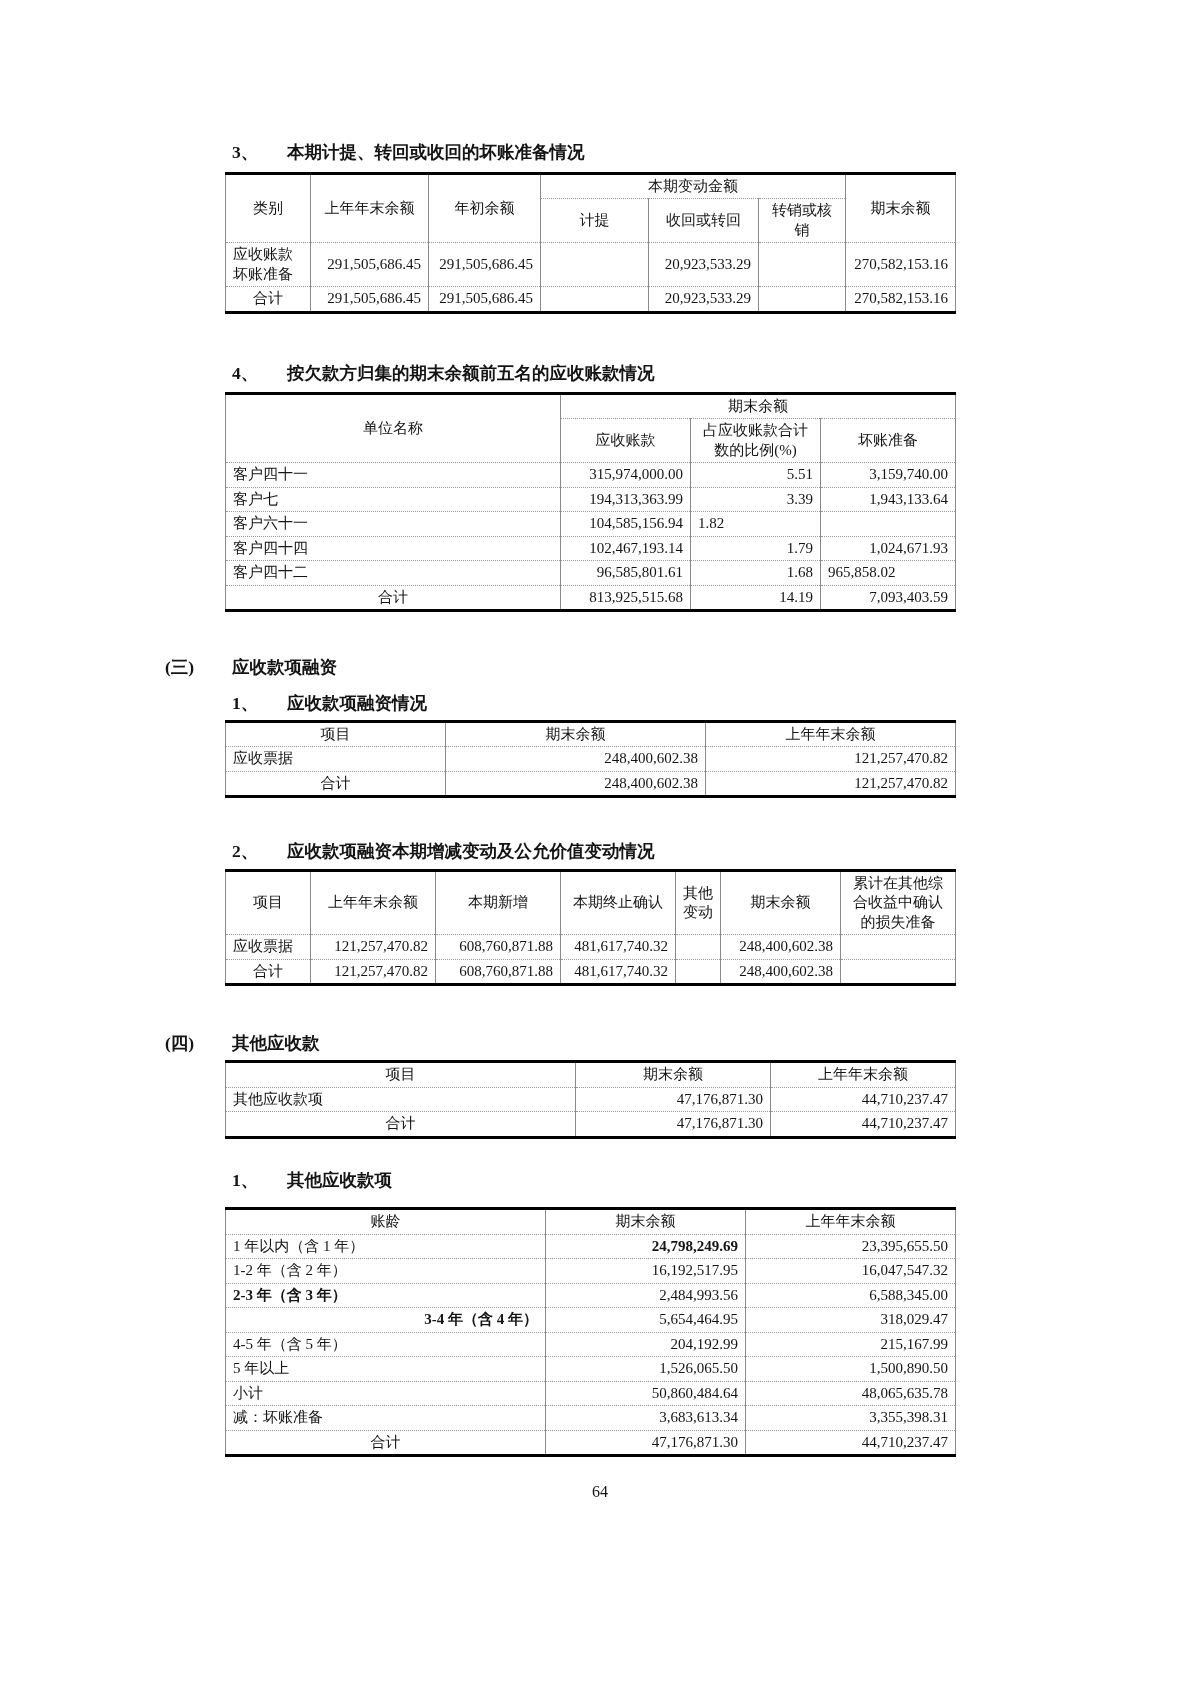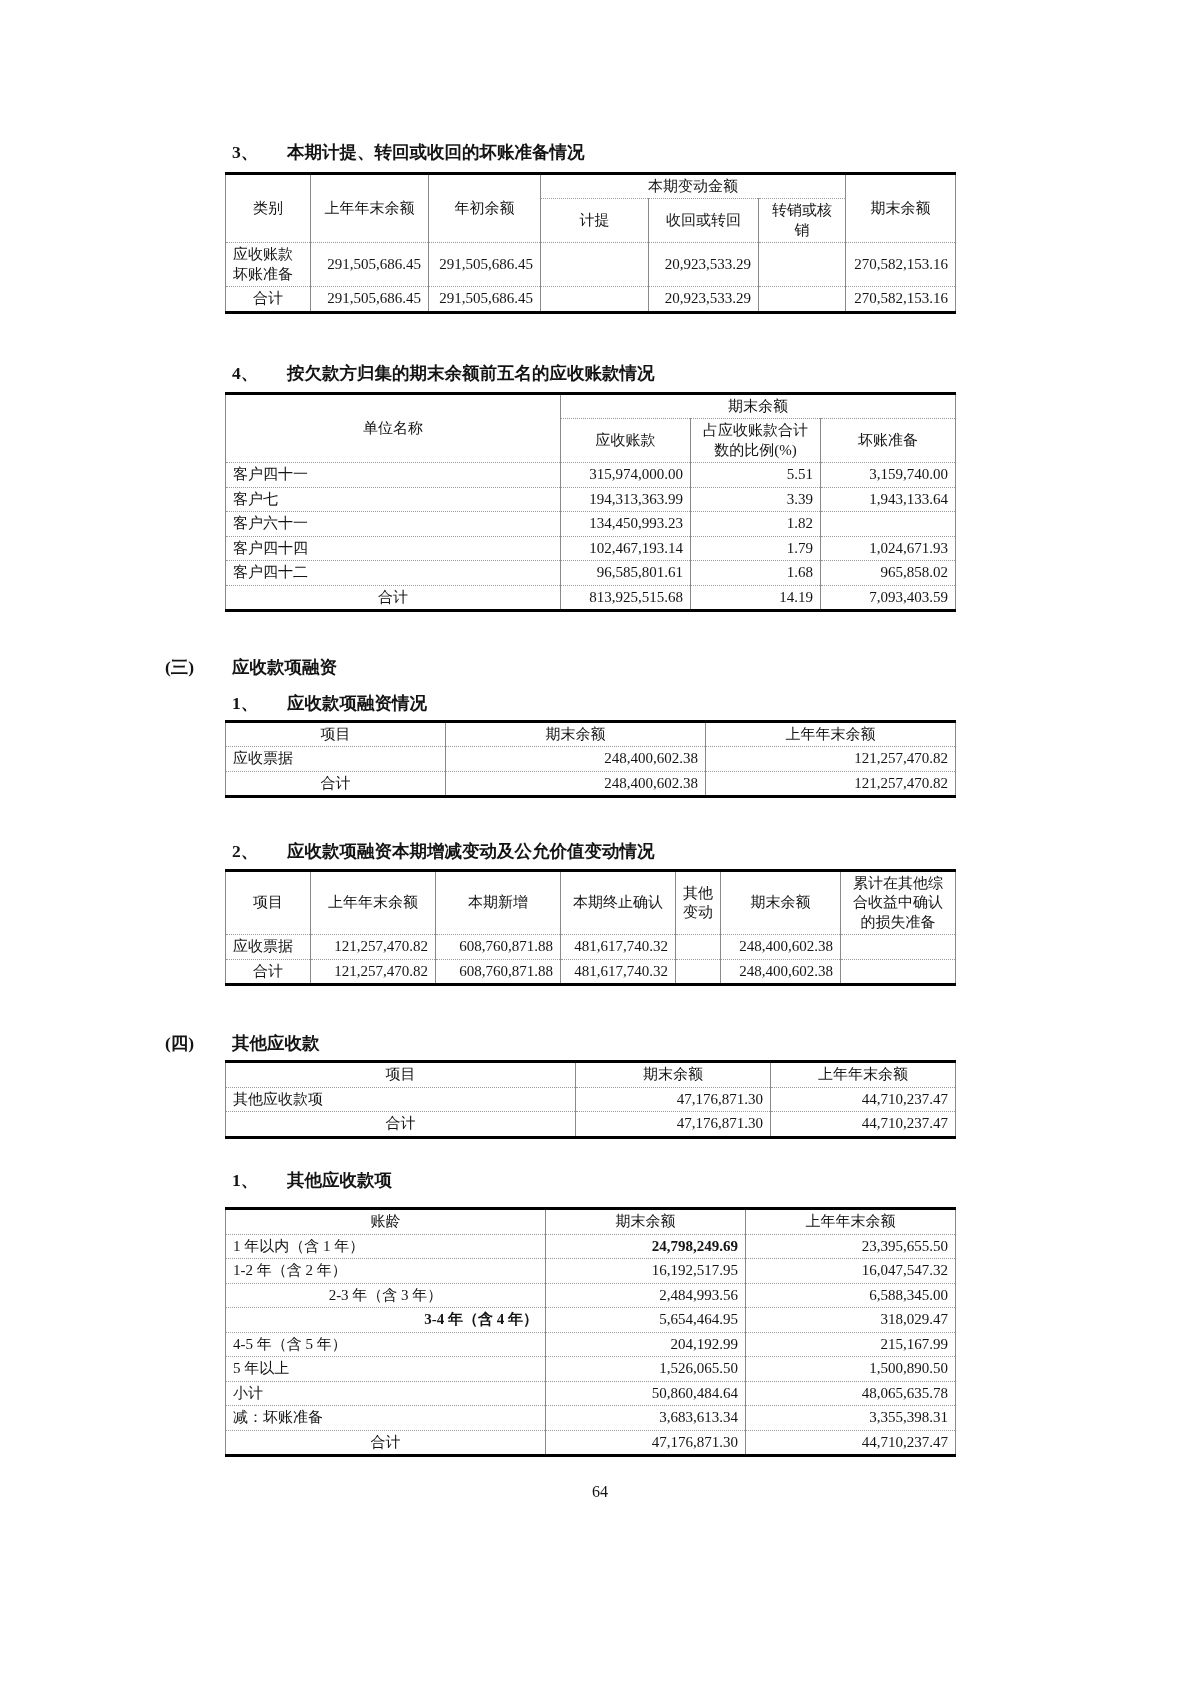--- a/index.html
+++ b/index.html
@@ -152,35 +152,35 @@
           <td style="text-align: right;">3,159,740.00</td>
         </tr>
         <tr>
           <td style="text-align: left;">客户七</td>
           <td style="text-align: right;">194,313,363.99</td>
           <td style="text-align: right;">3.39</td>
           <td style="text-align: right;">1,943,133.64</td>
         </tr>
         <tr>
           <td style="text-align: left;">客户六十一</td>
-          <td style="text-align: right;">134,450,993.23</td>
-          <td style="text-align: right; margin-left: 12px;">1.82</td>
+          <td style="text-align: right;">104,585,156.94</td>
+          <td style=" margin-left: 12px;">1.82</td>
           <td style="text-align: right;"></td>
         </tr>
         <tr>
           <td style="text-align: left; font-family: Liberation Serif, serif;">客户四十四</td>
           <td style="text-align: right;">102,467,193.14</td>
           <td style="text-align: right;">1.79</td>
           <td style="text-align: right;">1,024,671.93</td>
         </tr>
         <tr>
           <td style="text-align: left;">客户四十二</td>
           <td style="text-align: right;">96,585,801.61</td>
           <td style="text-align: right;">1.68</td>
-          <td style="text-align: right;">965,858.02</td>
+          <td style="">965,858.02</td>
         </tr>
         <tr>
           <td style="text-align: center;">合计</td>
           <td style="text-align: right;">813,925,515.68</td>
           <td style="text-align: right;">14.19</td>
           <td style="text-align: right;">7,093,403.59</td>
         </tr>
       </tbody>
   </table>
 
@@ -325,21 +325,21 @@
           <td style="text-align: left;">1 年以内（含 1 年）</td>
           <td style="text-align: right; font-weight: bold;">24,798,249.69</td>
           <td style="text-align: right;">23,395,655.50</td>
         </tr>
         <tr>
           <td style="text-align: left;">1-2 年（含 2 年）</td>
           <td style="text-align: right;">16,192,517.95</td>
           <td style="text-align: right;">16,047,547.32</td>
         </tr>
         <tr>
-          <td style="text-align: center;">2-3 年（含 3 年）</td>
+          <td style="text-align: left; font-weight: bold;">2-3 年（含 3 年）</td>
           <td style="text-align: right;">2,484,993.56</td>
           <td style="text-align: right;">6,588,345.00</td>
         </tr>
         <tr>
           <td style="text-align: right; font-weight: bold;">3-4 年（含 4 年）</td>
           <td style="text-align: right;">5,654,464.95</td>
           <td style="text-align: right;">318,029.47</td>
         </tr>
         <tr>
           <td style="text-align: left;">4-5 年（含 5 年）</td>

